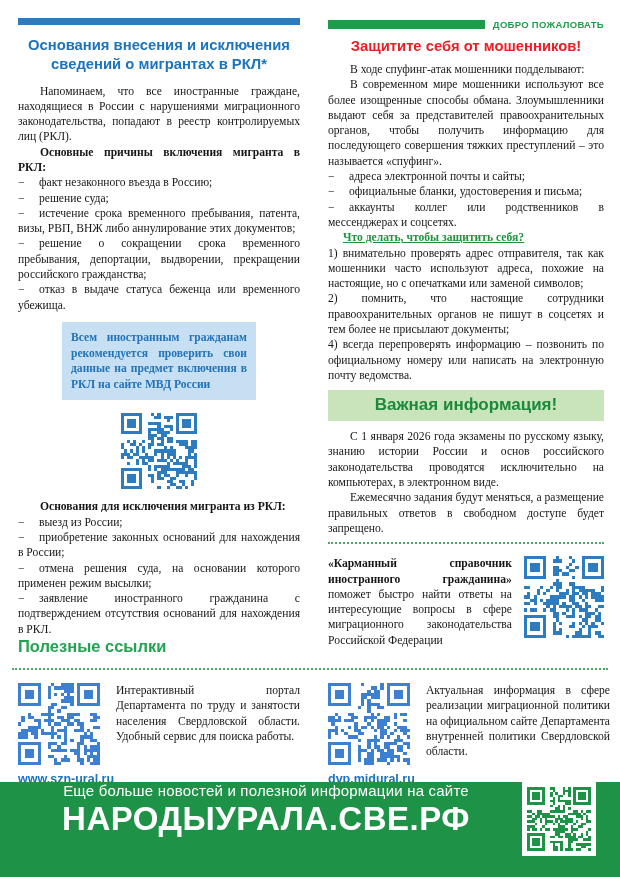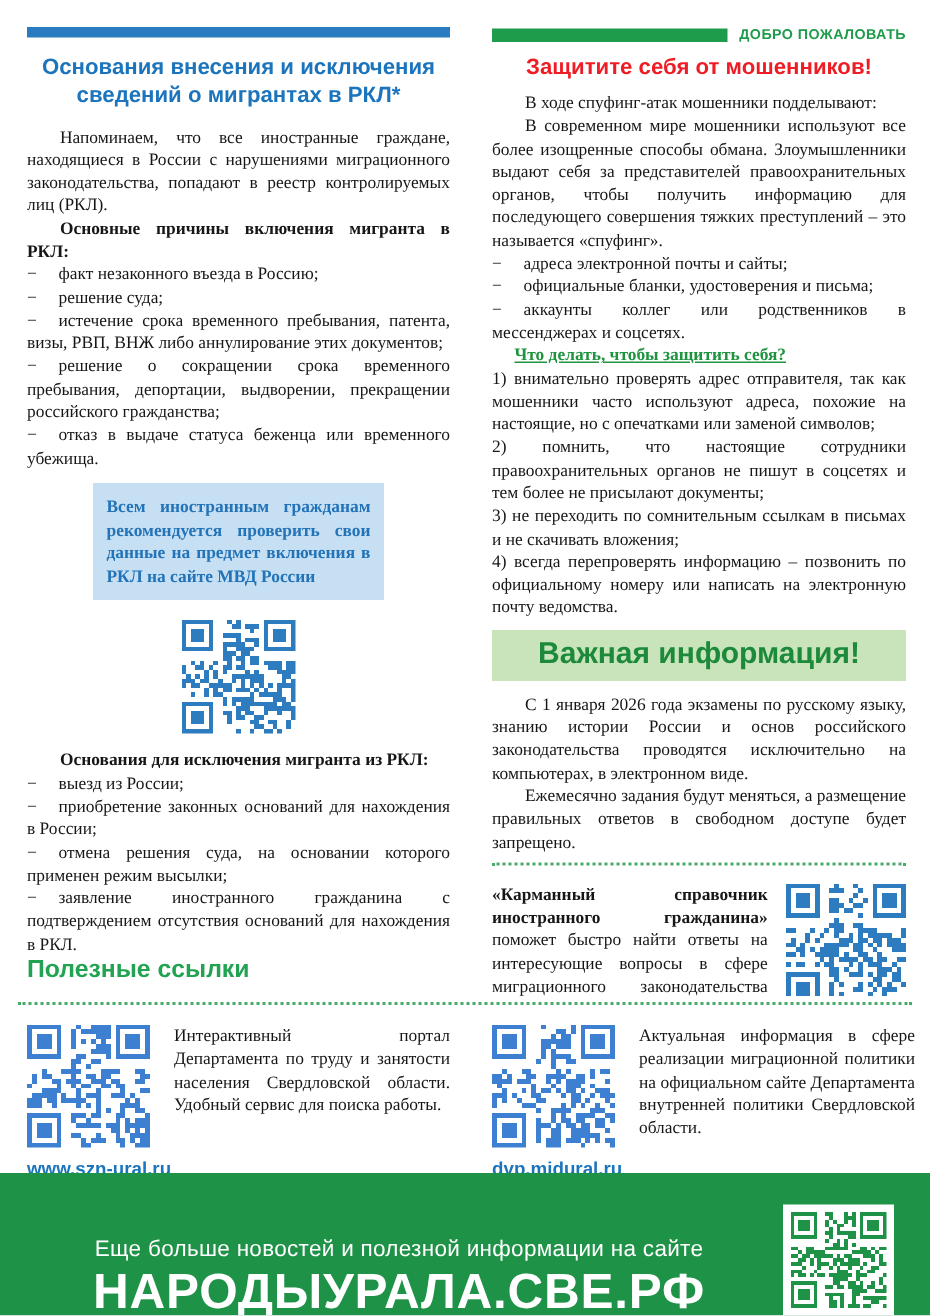--- a/index.html
+++ b/index.html
@@ -35,36 +35,36 @@
   .qr{line-height:0;}
   .qr svg{display:block;}
   .qr-md{width:76px;height:76px;}
   .qr-lg{width:82px;height:82px;}
 
   .h-green{font-family:"Liberation Sans",sans-serif;font-weight:bold;font-size:16.5px;color:#21a351;margin:auto 0 8px;}
 
   .what-to-do{color:#1e9440;font-weight:bold;text-decoration:underline;text-indent:15px;}
 
   .important-box{background:#c9e3bb;color:#1c8a3a;font-family:"Liberation Sans",sans-serif;
-    font-weight:bold;font-size:20px;text-align:center;padding:5px 0 6px;margin:7px 0 8px;}
+    font-weight:bold;font-size:17px;text-align:center;padding:5px 0 6px;margin:7px 0 8px;}
 
   hr.dotted{border:none;border-top:2px dotted #49ab6b;margin:6px 0;width:100%;}
   hr.full{margin:4px 12px;width:auto;flex:0 0 auto;}
 
   .handbook-row{display:flex;gap:12px;margin-top:6px;align-items:flex-start;}
   .handbook-text{width:188px;}
   .handbook-text .b{font-weight:bold;}
 
   .links-row{display:flex;gap:28px;padding:9px 14px 0 18px;flex:1;min-height:0;overflow:hidden;}
   .link-block{display:flex;gap:14px;width:282px;flex:0 0 282px;align-items:flex-start;}
   .qr-col{width:84px;flex:0 0 84px;text-align:center;}
   .link-url{font-family:"Liberation Sans",sans-serif;font-weight:bold;font-size:12.5px;color:#1b74bc;margin-top:7px;white-space:nowrap;}
   .link-text{flex:1;}
 
-  footer{height:95px;flex:0 0 95px;background:#1e9247;display:flex;align-items:flex-end;padding:0 24px 0 10px;}
+  footer{height:95px;flex:0 0 95px;background:#1e9247;display:flex;align-items:flex-start;padding:0 24px 0 10px;}
   .footer-text{flex:1;text-align:center;color:#ffffff;font-family:"Liberation Sans",sans-serif;}
   .f1{font-size:15px;font-weight:normal;margin-bottom:3px;letter-spacing:0.2px;}
   .f2{font-size:33px;font-weight:bold;letter-spacing:0.5px;line-height:1;}
   .footer-qr-card{background:#ffffff;padding:5px;width:74px;height:74px;flex:0 0 74px;}
   .footer-qr-card .qr{width:64px;height:64px;}
 </style>
 </head>
 <body>
 
 <div class="page">
@@ -325,21 +325,20 @@
         <p class="li"><span class="dash">−</span><span>адреса электронной почты и сайты;</span></p>
         <p class="li"><span class="dash">−</span><span>официальные бланки, удостоверения и письма;</span></p>
         <p class="li"><span class="dash">−</span><span>аккаунты коллег или родственников в мессенджерах и соцсетях.</span></p>
       </div>
 
       <p class="what-to-do">Что делать, чтобы защитить себя?</p>
 
       <div>
         <p>1) внимательно проверять адрес отправителя, так как мошенники часто используют адреса, похожие на настоящие, но с опечатками или заменой символов;</p>
         <p>2) помнить, что настоящие сотрудники правоохранительных органов не пишут в соцсетях и тем более не присылают документы;</p>
-        <p>3) не переходить по сомнительным ссылкам в письмах и не скачивать вложения;</p>
         <p>4) всегда перепроверять информацию – позвонить по официальному номеру или написать на электронную почту ведомства.</p>
       </div>
 
       <div class="important-box">Важная информация!</div>
 
       <p class="indent">С 1 января 2026 года экзамены по русскому языку, знанию истории России и основ российского законодательства проводятся исключительно на компьютерах, в электронном виде.</p>
       <p class="indent">Ежемесячно задания будут меняться, а размещение правильных ответов в свободном доступе будет запрещено.</p>
 
       <hr class="dotted">
 

